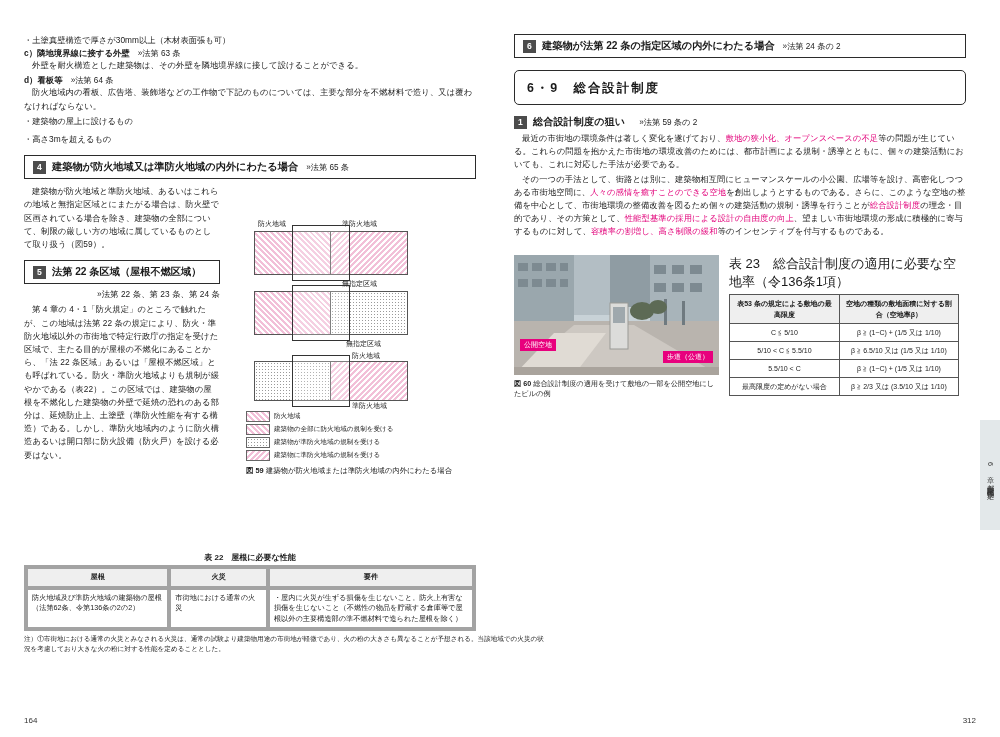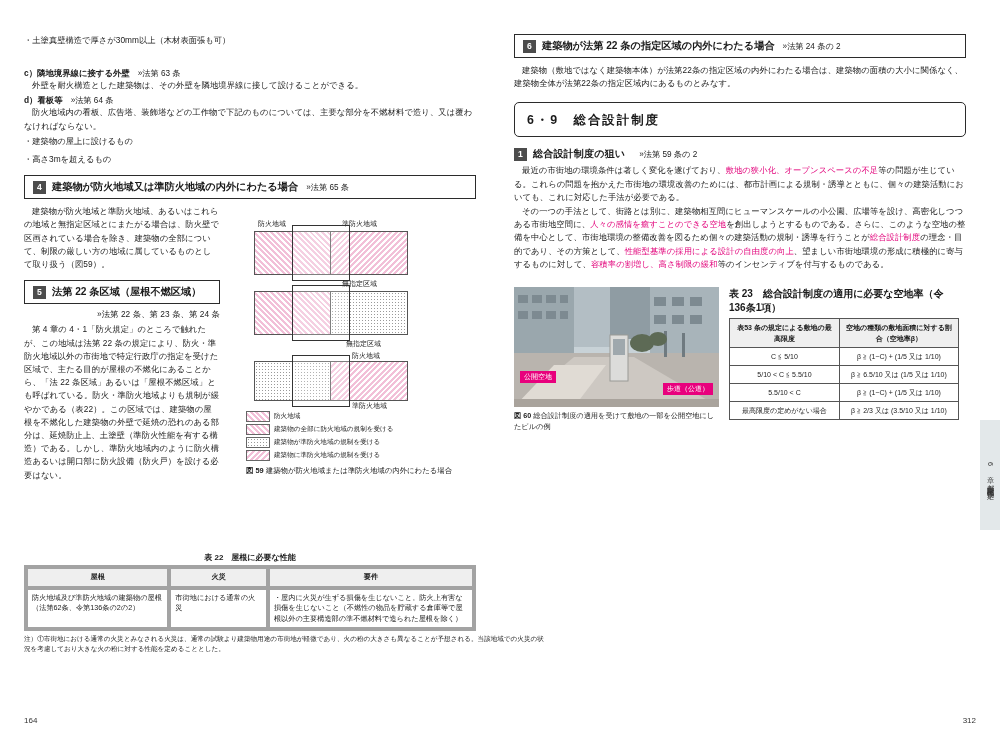--- a/index.html
+++ b/index.html
@@ -71,21 +71,21 @@
 </head>
 <body>
 
 <div class="page">
 
   <div class="col left">
     <div class="inner-l">
 
       <p class="bullet">・土塗真壁構造で厚さが30mm以上（木材表面張も可）</p>
 
-      <p class="lbl" style="margin-top:21px;">
+      <p class="lbl" style="margin-top:1px;">
         <span>c）隣地境界線に接する外壁</span><span class="ref">»法第 63 条</span>
       </p>
       <p class="t ind">外壁を耐火構造とした建築物は、その外壁を隣地境界線に接して設けることができる。</p>
 
       <p class="lbl" style="margin-top:3px;">
         <span>d）看板等</span><span class="ref">»法第 64 条</span>
       </p>
       <p class="t ind">防火地域内の看板、広告塔、装飾塔などの工作物で下記のものについては、主要な部分を不燃材料で造り、又は覆わなければならない。</p>
       <p class="bullet" style="margin-top:2px;">・建築物の屋上に設けるもの</p>
       <p class="bullet" style="margin-top:5px;">・高さ3mを超えるもの</p>
@@ -180,21 +180,20 @@
 
     <div class="pagenum pn-l">164</div>
   </div>
 
   <div class="col right">
     <div class="inner-r">
 
       <div class="headbox" style="margin-top:0;">
         <span class="numbox" style="display:inline-block;vertical-align:middle;margin-right:6px;">6</span><span>建築物が法第 22 条の指定区域の内外にわたる場合</span><span class="ref">»法第 24 条の 2</span>
       </div>
-      <p class="t ind">建築物（敷地ではなく建築物本体）が法第22条の指定区域の内外にわたる場合は、建築物の面積の大小に関係なく、建築物全体が法第22条の指定区域内にあるものとみなす。</p>
 
       <div class="bigbox">
         <span class="ttl">6・9　総合設計制度</span>
       </div>
 
       <div class="subhead">
         <span class="numbox">1</span>
         <span class="numtitle">総合設計制度の狙い</span>
         <span class="ref">»法第 59 条の 2</span>
       </div>
@@ -249,21 +248,21 @@
             <span class="tag" style="left:6px;bottom:24px;">公開空地</span>
             <span class="tag" style="right:6px;bottom:12px;">歩道（公道）</span>
           </div>
           <p class="photocap">
             <b>図 60</b>
             <span>総合設計制度の適用を受けて敷地の一部を公開空地にしたビルの例</span>
           </p>
         </div>
 
         <div style="width:230px;">
-          <p style="font-size:10px;font-weight:bold;margin-bottom:3px;">表 23　総合設計制度の適用に必要な空地率（令136条1項）</p>
+          <p style="font-size:13px;font-weight:normal;margin-bottom:3px;">表 23　総合設計制度の適用に必要な空地率（令136条1項）</p>
           <table class="tbl23">
             <thead>
               <tr>
                 <th style="width:48%">表53 条の規定による敷地の最高限度</th>
                 <th style="width:52%">空地の種類の敷地面積に対する割合（空地率β）</th>
               </tr>
             </thead>
             <tbody>
               <tr>
                 <td>C ≦ 5/10</td>

